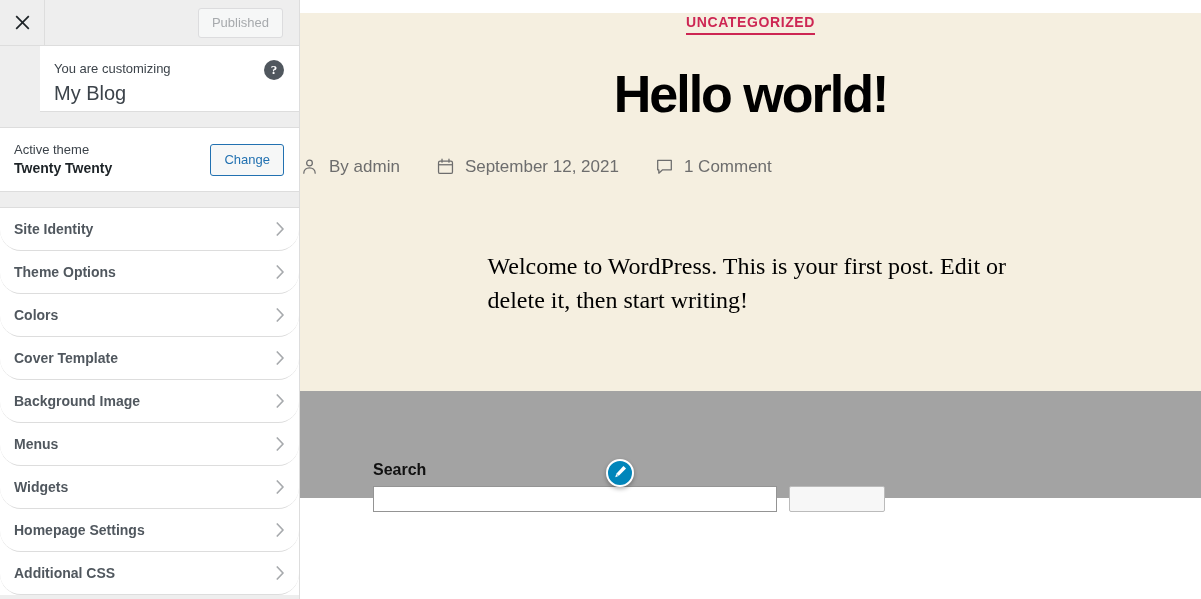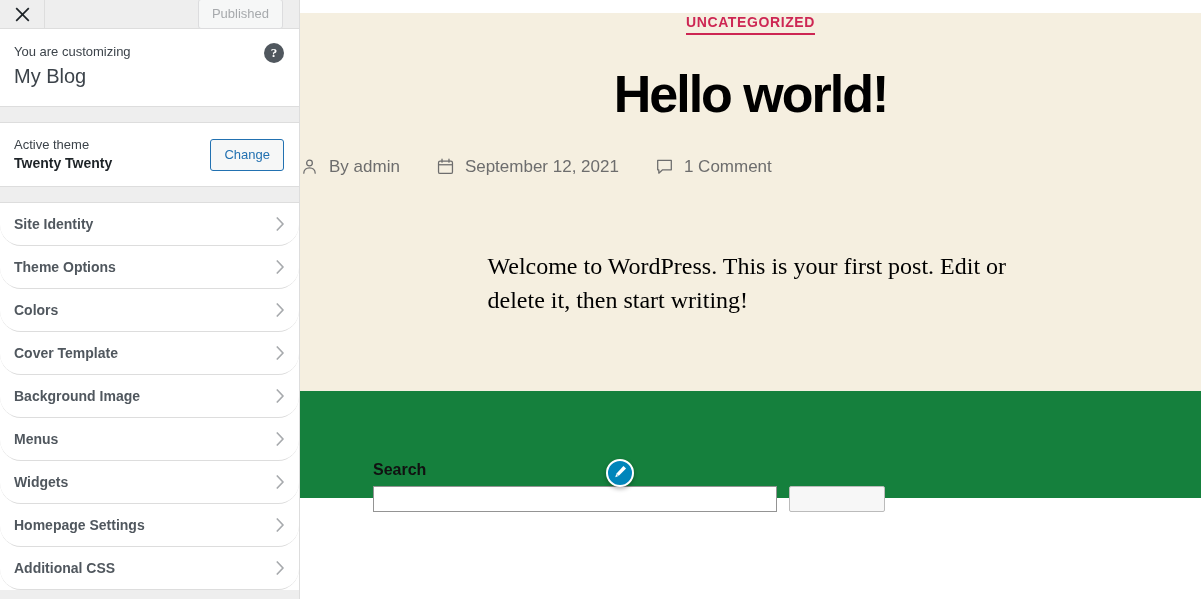--- a/index.html
+++ b/index.html
@@ -18,21 +18,21 @@
     position: relative;
     width: 300px; height: 599px;
     background: #eee;
     border-right: 1px solid #ddd;
     flex: 0 0 300px;
     overflow: hidden;
   }
 
   
   .cust-header {
-    height: 29px;
+    height: 46px;
     background: #eee;
     border-bottom: 1px solid #ddd;
     display: flex;
     align-items: stretch;
   }
   .close-btn {
     width: 45px;
     border-right: 1px solid #ddd;
     display: flex; align-items: center; justify-content: center;
     cursor: pointer;
@@ -54,21 +54,22 @@
     font-family: "Liberation Sans", sans-serif;
     cursor: default;
   }
 
   
   .info-panel {
     background: #fff;
     border-bottom: 1px solid #ddd;
     padding: 14px 16px 16px 14px;
     position: relative;
-    height: 78px;
+    height: 66px;
+    margin-left: 40px;
   }
   .info-small {
     font-size: 13px;
     color: #3c434a;
     line-height: 1.4;
     margin: 0 0 2px 0;
   }
   .info-title {
     font-size: 20px;
     font-weight: 300;
@@ -192,21 +193,21 @@
     text-align: left;
     font-family: "Liberation Serif", serif;
     font-size: 24px;
     line-height: 1.42;
     color: #000;
     padding-left: 17px;
   }
 
   
   .footer-area {
-    background: #15803d;
+    background: #a3a3a3;
     height: 107px;
     position: relative;
     padding: 71px 0 0 35px;
   }
   .widget-title {
     font-size: 16px;
     color: #111;
     line-height: 1;
     margin: 0 0 8px 38px;
   }

